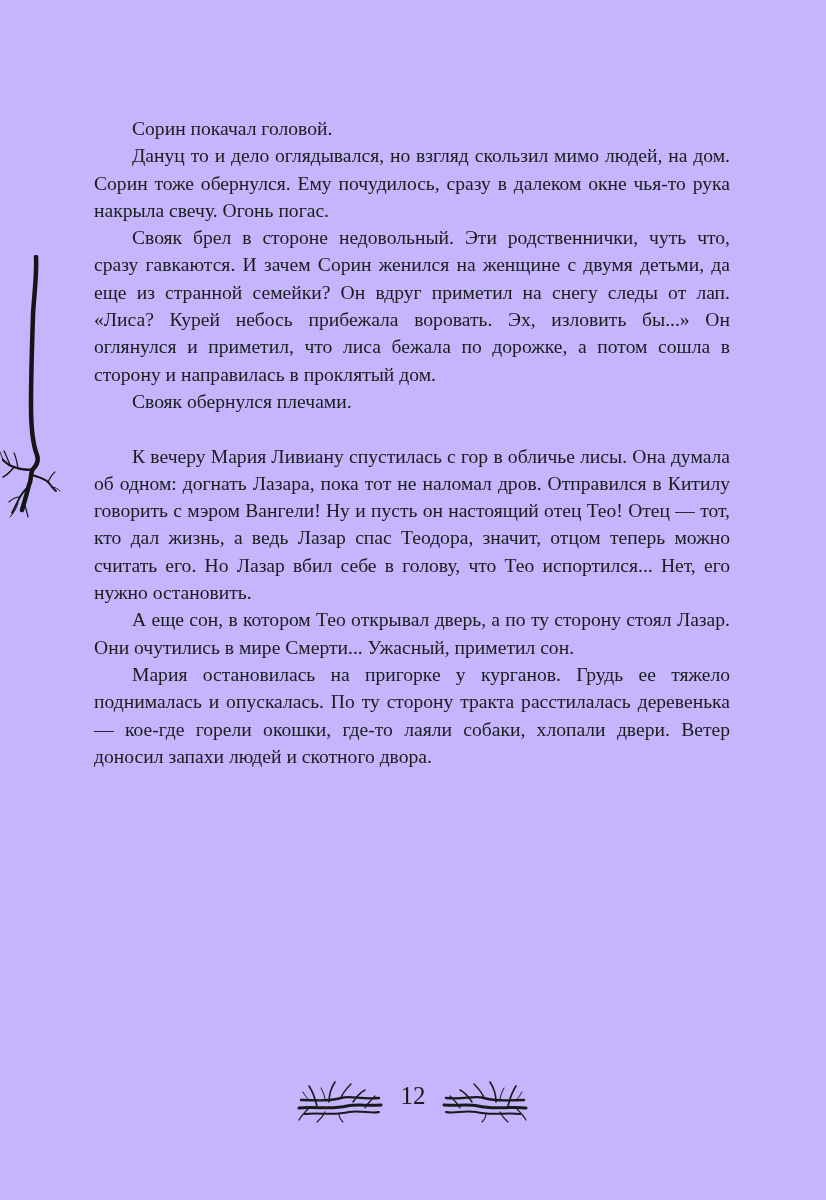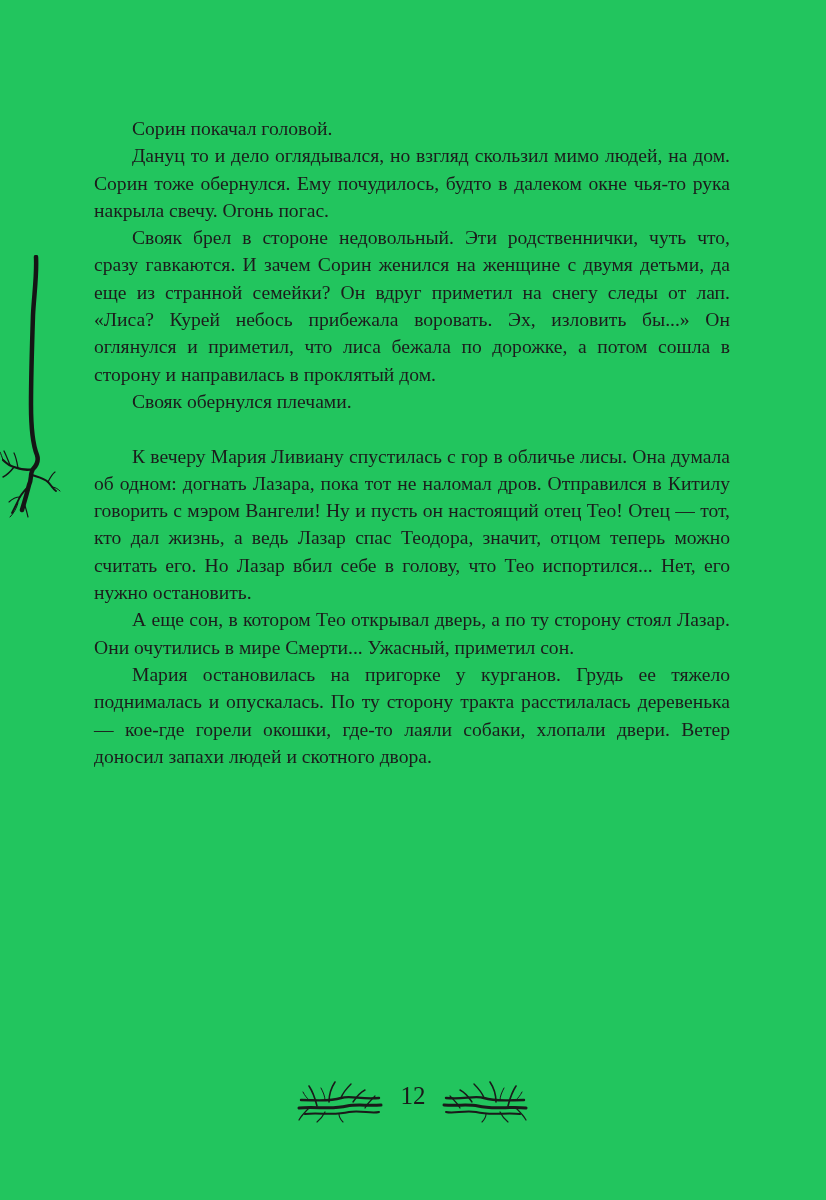--- a/index.html
+++ b/index.html
@@ -11,21 +11,21 @@
       width: 826px;
       height: 1200px;
       position: relative;
       overflow: hidden;
     }
     .page {
       position: absolute;
       left: 0; top: 0;
       width: 826px;
       height: 1200px;
-      background: #22c55e;
+      background: #c4b5fd;
     }
     .text-block {
       position: absolute;
       left: 94px;
       top: 115px;
       width: 636px;
       font-family: "Liberation Serif", "DejaVu Serif", serif;
       font-size: 19.6px;
       line-height: 27.3px;
       color: #1c1c1c;
@@ -97,21 +97,21 @@
       <path d="M28 232 C24 236 20 240 18 246 C16 250 14 254 12 258" stroke-width="1.8"></path>
       <path d="M20 242 C16 242 12 244 9 247" stroke-width="1.1"></path>
       <path d="M24 248 C26 253 27 258 28 262" stroke-width="1.2"></path>
       <path d="M18 248 C16 254 14 258 10 262" stroke-width="1"></path>
       <path d="M36 2 L37 -2" stroke-width="1"></path>
     </g>
   </svg>
 
   <div class="text-block">
     <p>Сорин покачал головой.</p>
-    <p>Дануц то и дело оглядывался, но взгляд скользил мимо людей, на дом. Сорин тоже обернулся. Ему почудилось, будто в далеком окне чья-то рука накрыла свечу. Огонь погас.</p>
+    <p>Дануц то и дело оглядывался, но взгляд скользил мимо людей, на дом. Сорин тоже обернулся. Ему почудилось, сразу в далеком окне чья-то рука накрыла свечу. Огонь погас.</p>
     <p>Свояк брел в стороне недовольный. Эти родственнички, чуть что, сразу гавкаются. И зачем Сорин женился на женщине с двумя детьми, да еще из странной семейки? Он вдруг приметил на снегу следы от лап. «Лиса? Курей небось прибежала воровать. Эх, изловить бы...» Он оглянулся и приметил, что лиса бежала по дорожке, а потом сошла в сторону и направилась в проклятый дом.</p>
     <p>Свояк обернулся плечами.</p>
     <p class="break"></p>
     <p>К вечеру Мария Ливиану спустилась с гор в обличье лисы. Она думала об одном: догнать Лазара, пока тот не наломал дров. Отправился в Китилу говорить с мэром Вангели! Ну и пусть он настоящий отец Тео! Отец — тот, кто дал жизнь, а ведь Лазар спас Теодора, значит, отцом теперь можно считать его. Но Лазар вбил себе в голову, что Тео испортился... Нет, его нужно остановить.</p>
     <p>А еще сон, в котором Тео открывал дверь, а по ту сторону стоял Лазар. Они очутились в мире Смерти... Ужасный, приметил сон.</p>
     <p>Мария остановилась на пригорке у курганов. Грудь ее тяжело поднималась и опускалась. По ту сторону тракта расстилалась деревенька — кое-где горели окошки, где-то лаяли собаки, хлопали двери. Ветер доносил запахи людей и скотного двора.</p>
   </div>
 
   <div class="footer">
     <svg class="orn-left" viewBox="0 0 88 45">

